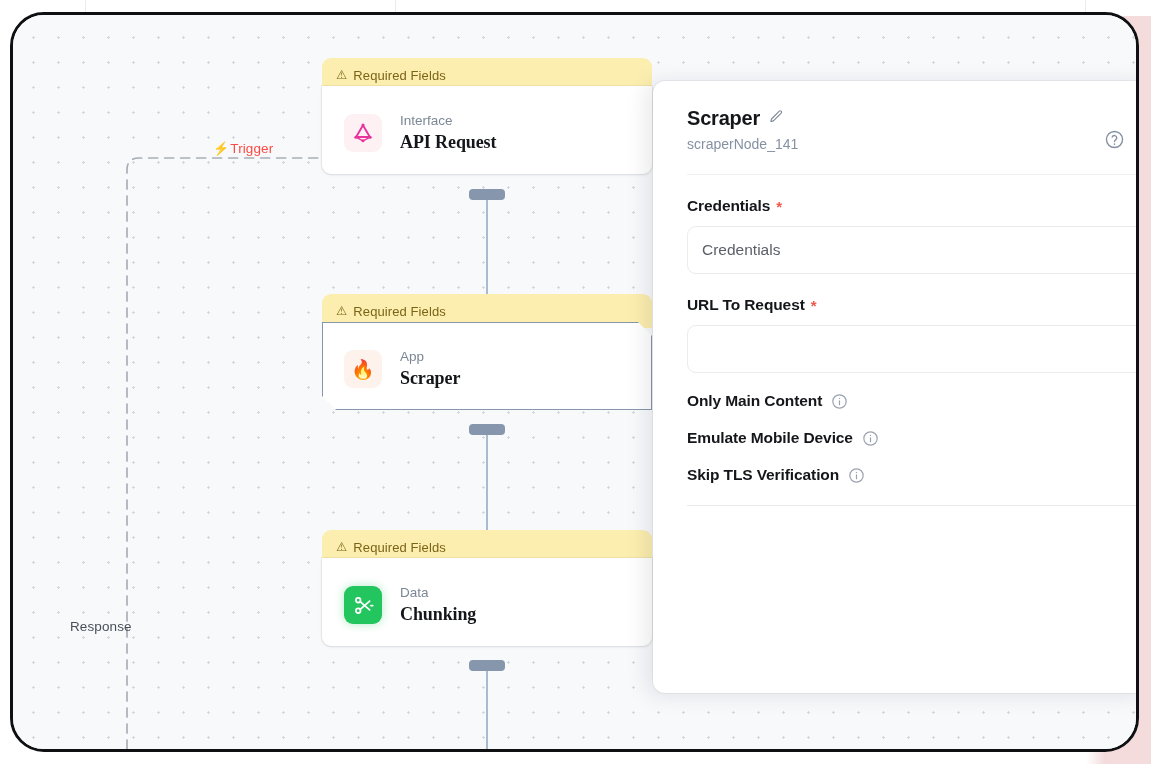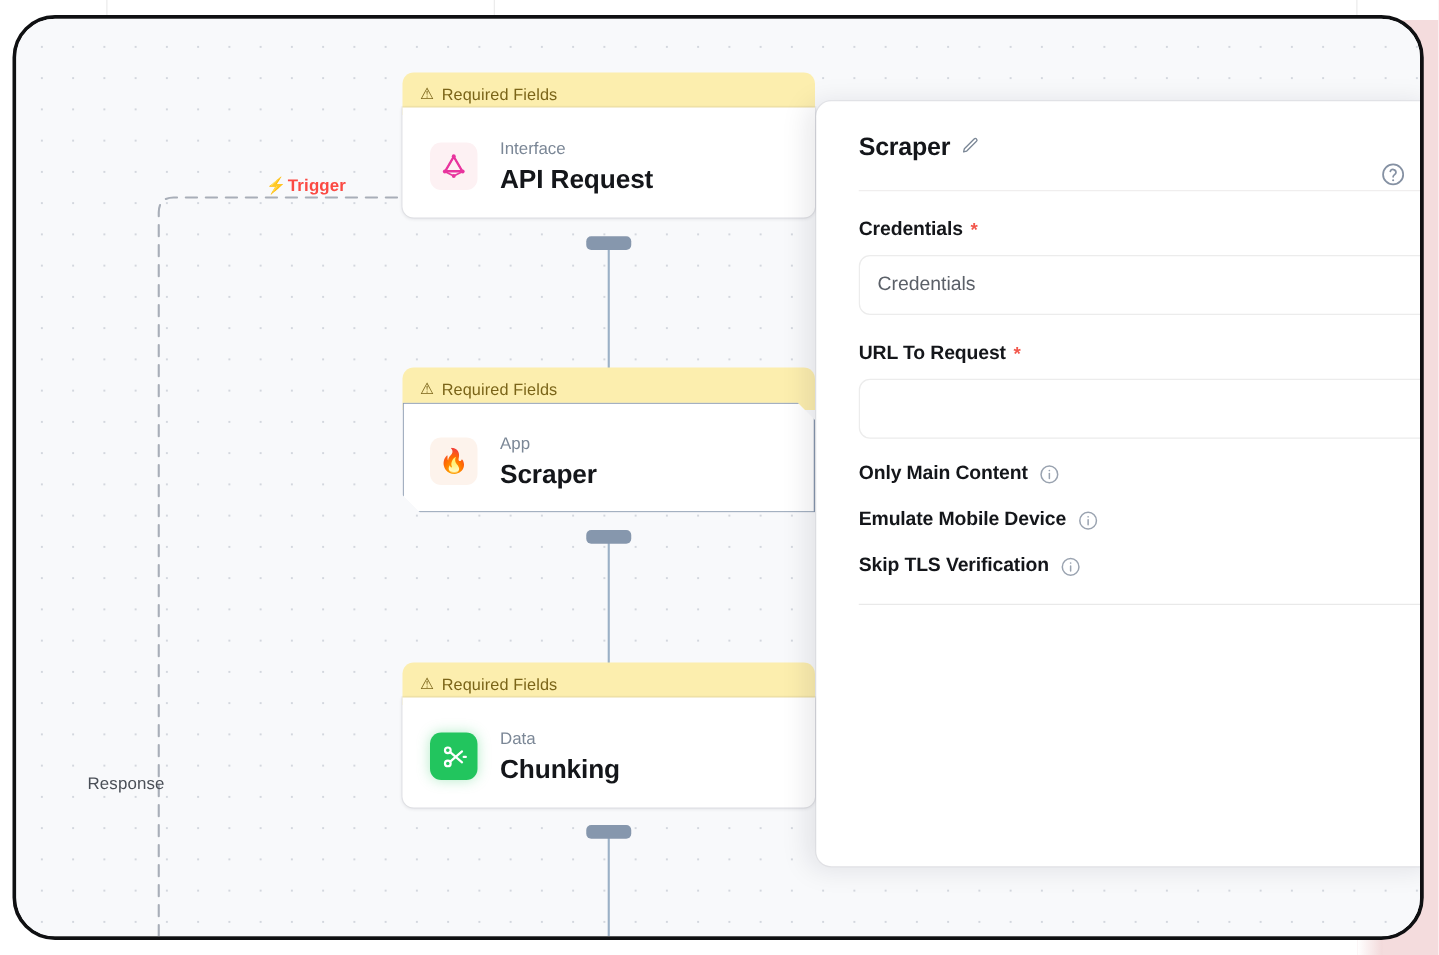--- a/index.html
+++ b/index.html
@@ -64,21 +64,21 @@
   #edges { position: absolute; inset: 0; }
 
   .edge-label {
     position: absolute;
     font-size: 13.5px;
     white-space: nowrap;
     letter-spacing: .1px;
   }
   .edge-label.trigger {
     color: #fb4a43;
-    font-weight: 700;
+    font-weight: 400;
     left: 200px; top: 126px;
   }
   .edge-label.trigger .bolt { font-size: 13px; margin-right: 1px; }
   .edge-label.response {
     color: #4a4f57;
     left: 57px; top: 604px;
     font-weight: 400;
   }
 
   
@@ -148,25 +148,26 @@
   .node-icon.chunk   { background: #22c55e; box-shadow: 0 0 10px rgba(34,197,94,.35); }
 
   .node-text { display: flex; flex-direction: column; justify-content: center; }
   .node-kind {
     font-size: 13.5px;
     color: #7b8796;
     line-height: 1.35;
     margin-bottom: 2px;
   }
   .node-title {
-    font-size: 21px;
+    font-size: 18px;
     font-weight: 700;
     color: #14161a;
     letter-spacing: -.1px;
     line-height: 1.2;
+    font-family: Liberation Serif, serif;
   }
 
   
   #panel {
     position: absolute;
     left: 640px; top: 66px;
     width: 498px; height: 612px;
     background: #ffffff;
     border-radius: 12px;
     box-shadow: -6px 2px 22px rgba(17,24,39,.10), 0 0 0 1px rgba(17,24,39,.05);
@@ -355,20 +356,21 @@
 
       <div class="panel-head">
         <div class="panel-title-row">
           <span class="panel-title">Scraper</span>
           <span class="pencil-icon">
             <svg width="15" height="15" viewBox="0 0 24 24" fill="none" stroke="#7b8796" stroke-width="1.7" stroke-linecap="round" stroke-linejoin="round">
               <path d="M16.5 3.5a2.1 2.1 0 013 3L7 19l-4 1 1-4z"></path>
             </svg>
           </span>
         </div>
+        <div class="panel-subtitle">scraperNode_141</div>
 
         <span class="help-icon">
           <svg width="21" height="21" viewBox="0 0 24 24" fill="none" stroke="#8591a3" stroke-width="1.6">
             <circle cx="12" cy="12" r="9.2"></circle>
             <path d="M9.4 9.2a2.7 2.7 0 015.2 1c0 1.9-2.6 2.2-2.6 4" stroke-linecap="round"></path>
             <circle cx="12" cy="17.3" r=".95" fill="#8591a3" stroke="none"></circle>
           </svg>
         </span>
       </div>
 

